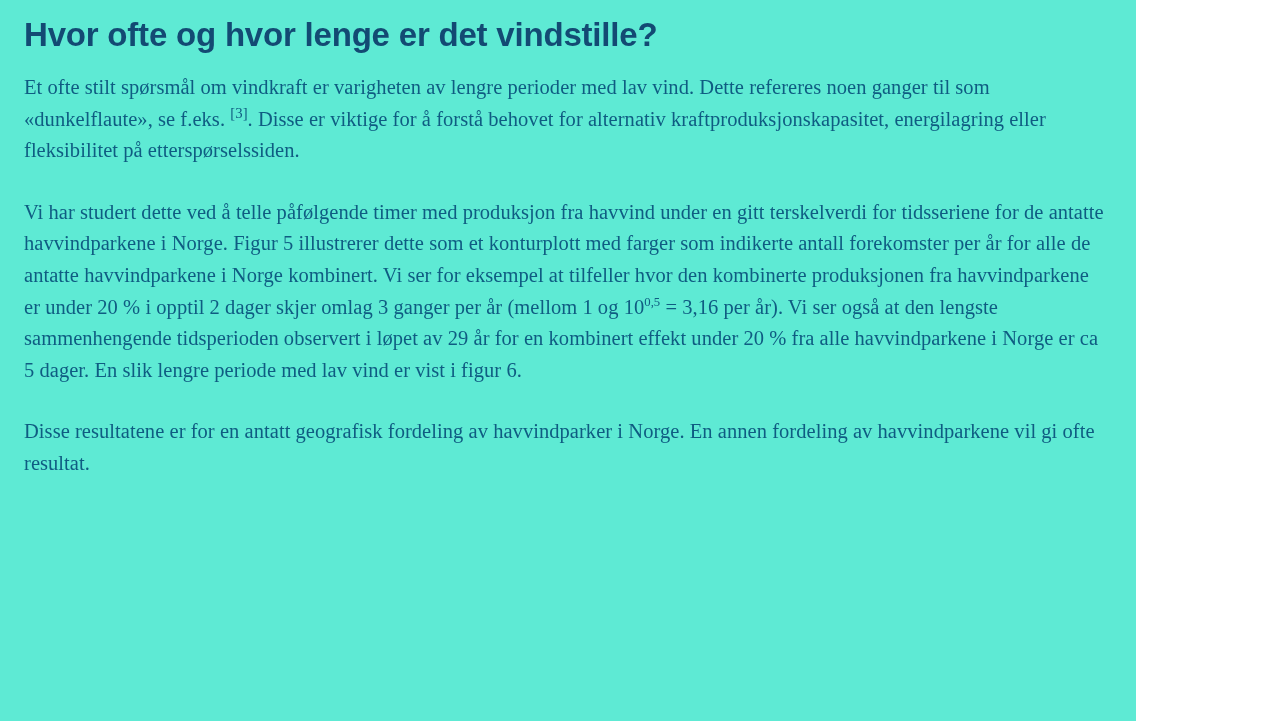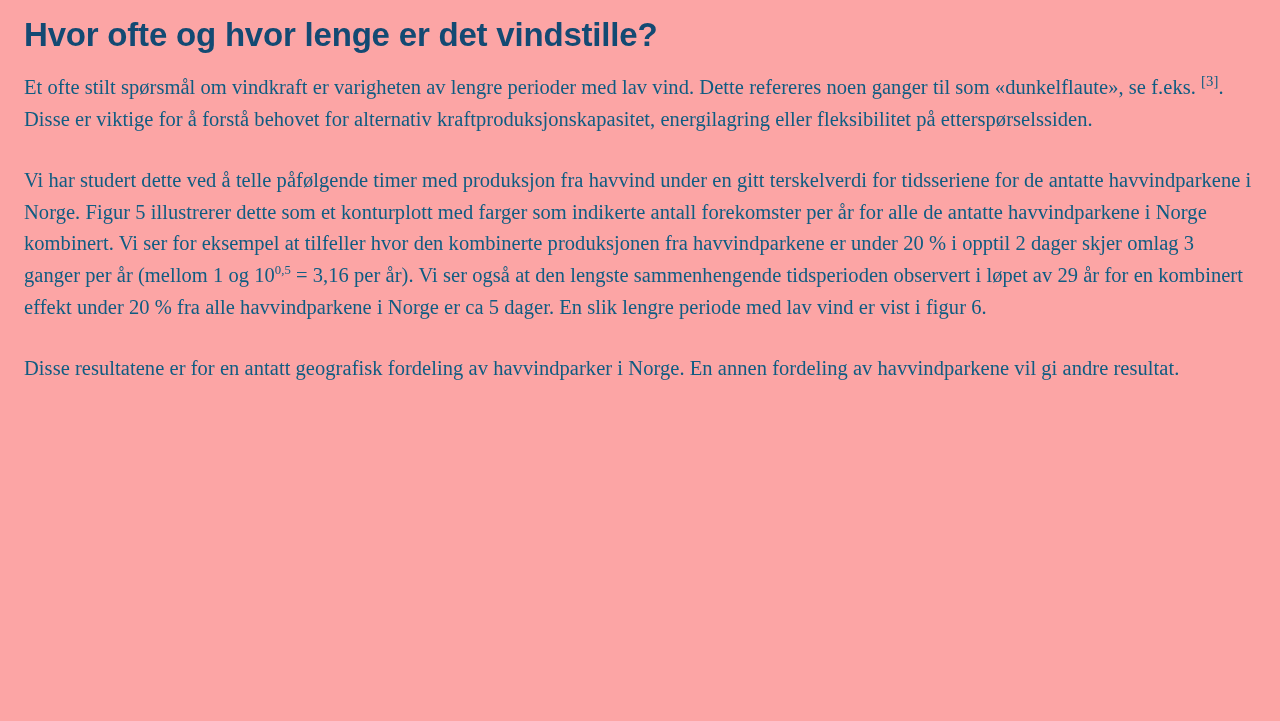--- a/index.html
+++ b/index.html
@@ -9,24 +9,24 @@
   }
   body {
     width: 1280px;
     height: 721px;
     font-family: "Liberation Sans", sans-serif;
     color: #0e5476;
     overflow: hidden;
   }
   .page {
     box-sizing: border-box;
-    width: 1280px;
+    width: 1136px;
     height: 721px;
     padding: 14px 26px 0 24px;
-    background: #fca5a5;
+    background: #5eead4;
   }
   .article-title {
     font-size: 33px;
     line-height: 1.28;
     font-weight: bold;
     color: #134a73;
     letter-spacing: -0.2px;
     margin: 0 0 16px 0;
   }
   .body-text p {
@@ -57,16 +57,16 @@
 <div class="page">
 
   <h1 class="article-title">Hvor ofte og hvor lenge er det vindstille?</h1>
 
   <div class="body-text">
 
     <p><span>Et ofte stilt spørsmål om vindkraft er varigheten av lengre perioder med lav vind. Dette refereres noen ganger til som «dunkelflaute», se f.eks. </span><span class="ref">[3]</span><span>. Disse er viktige for å forstå behovet for alternativ kraftproduksjonskapasitet, energilagring eller fleksibilitet på etterspørselssiden.</span></p>
 
     <p><span>Vi har studert dette ved å telle påfølgende timer med produksjon fra havvind under en gitt terskelverdi for tidsseriene for de antatte havvindparkene i Norge. Figur 5 illustrerer dette som et konturplott med farger som indikerte antall forekomster per år for alle de antatte havvindparkene i Norge kombinert. Vi ser for eksempel at tilfeller hvor den kombinerte produksjonen fra havvindparkene er under 20 % i opptil 2 dager skjer omlag 3 ganger per år (mellom 1 og 10</span><sup>0,5</sup><span> = 3,16 per år). Vi ser også at den lengste sammenhengende tidsperioden observert i løpet av 29 år for en kombinert effekt under 20 % fra alle havvindparkene i Norge er ca 5 dager. En slik lengre periode med lav vind er vist i figur 6.</span></p>
 
-    <p>Disse resultatene er for en antatt geografisk fordeling av havvindparker i Norge. En annen fordeling av havvindparkene vil gi andre resultat.</p>
+    <p>Disse resultatene er for en antatt geografisk fordeling av havvindparker i Norge. En annen fordeling av havvindparkene vil gi ofte resultat.</p>
 
   </div>
 </div>
 
 </body></html>

